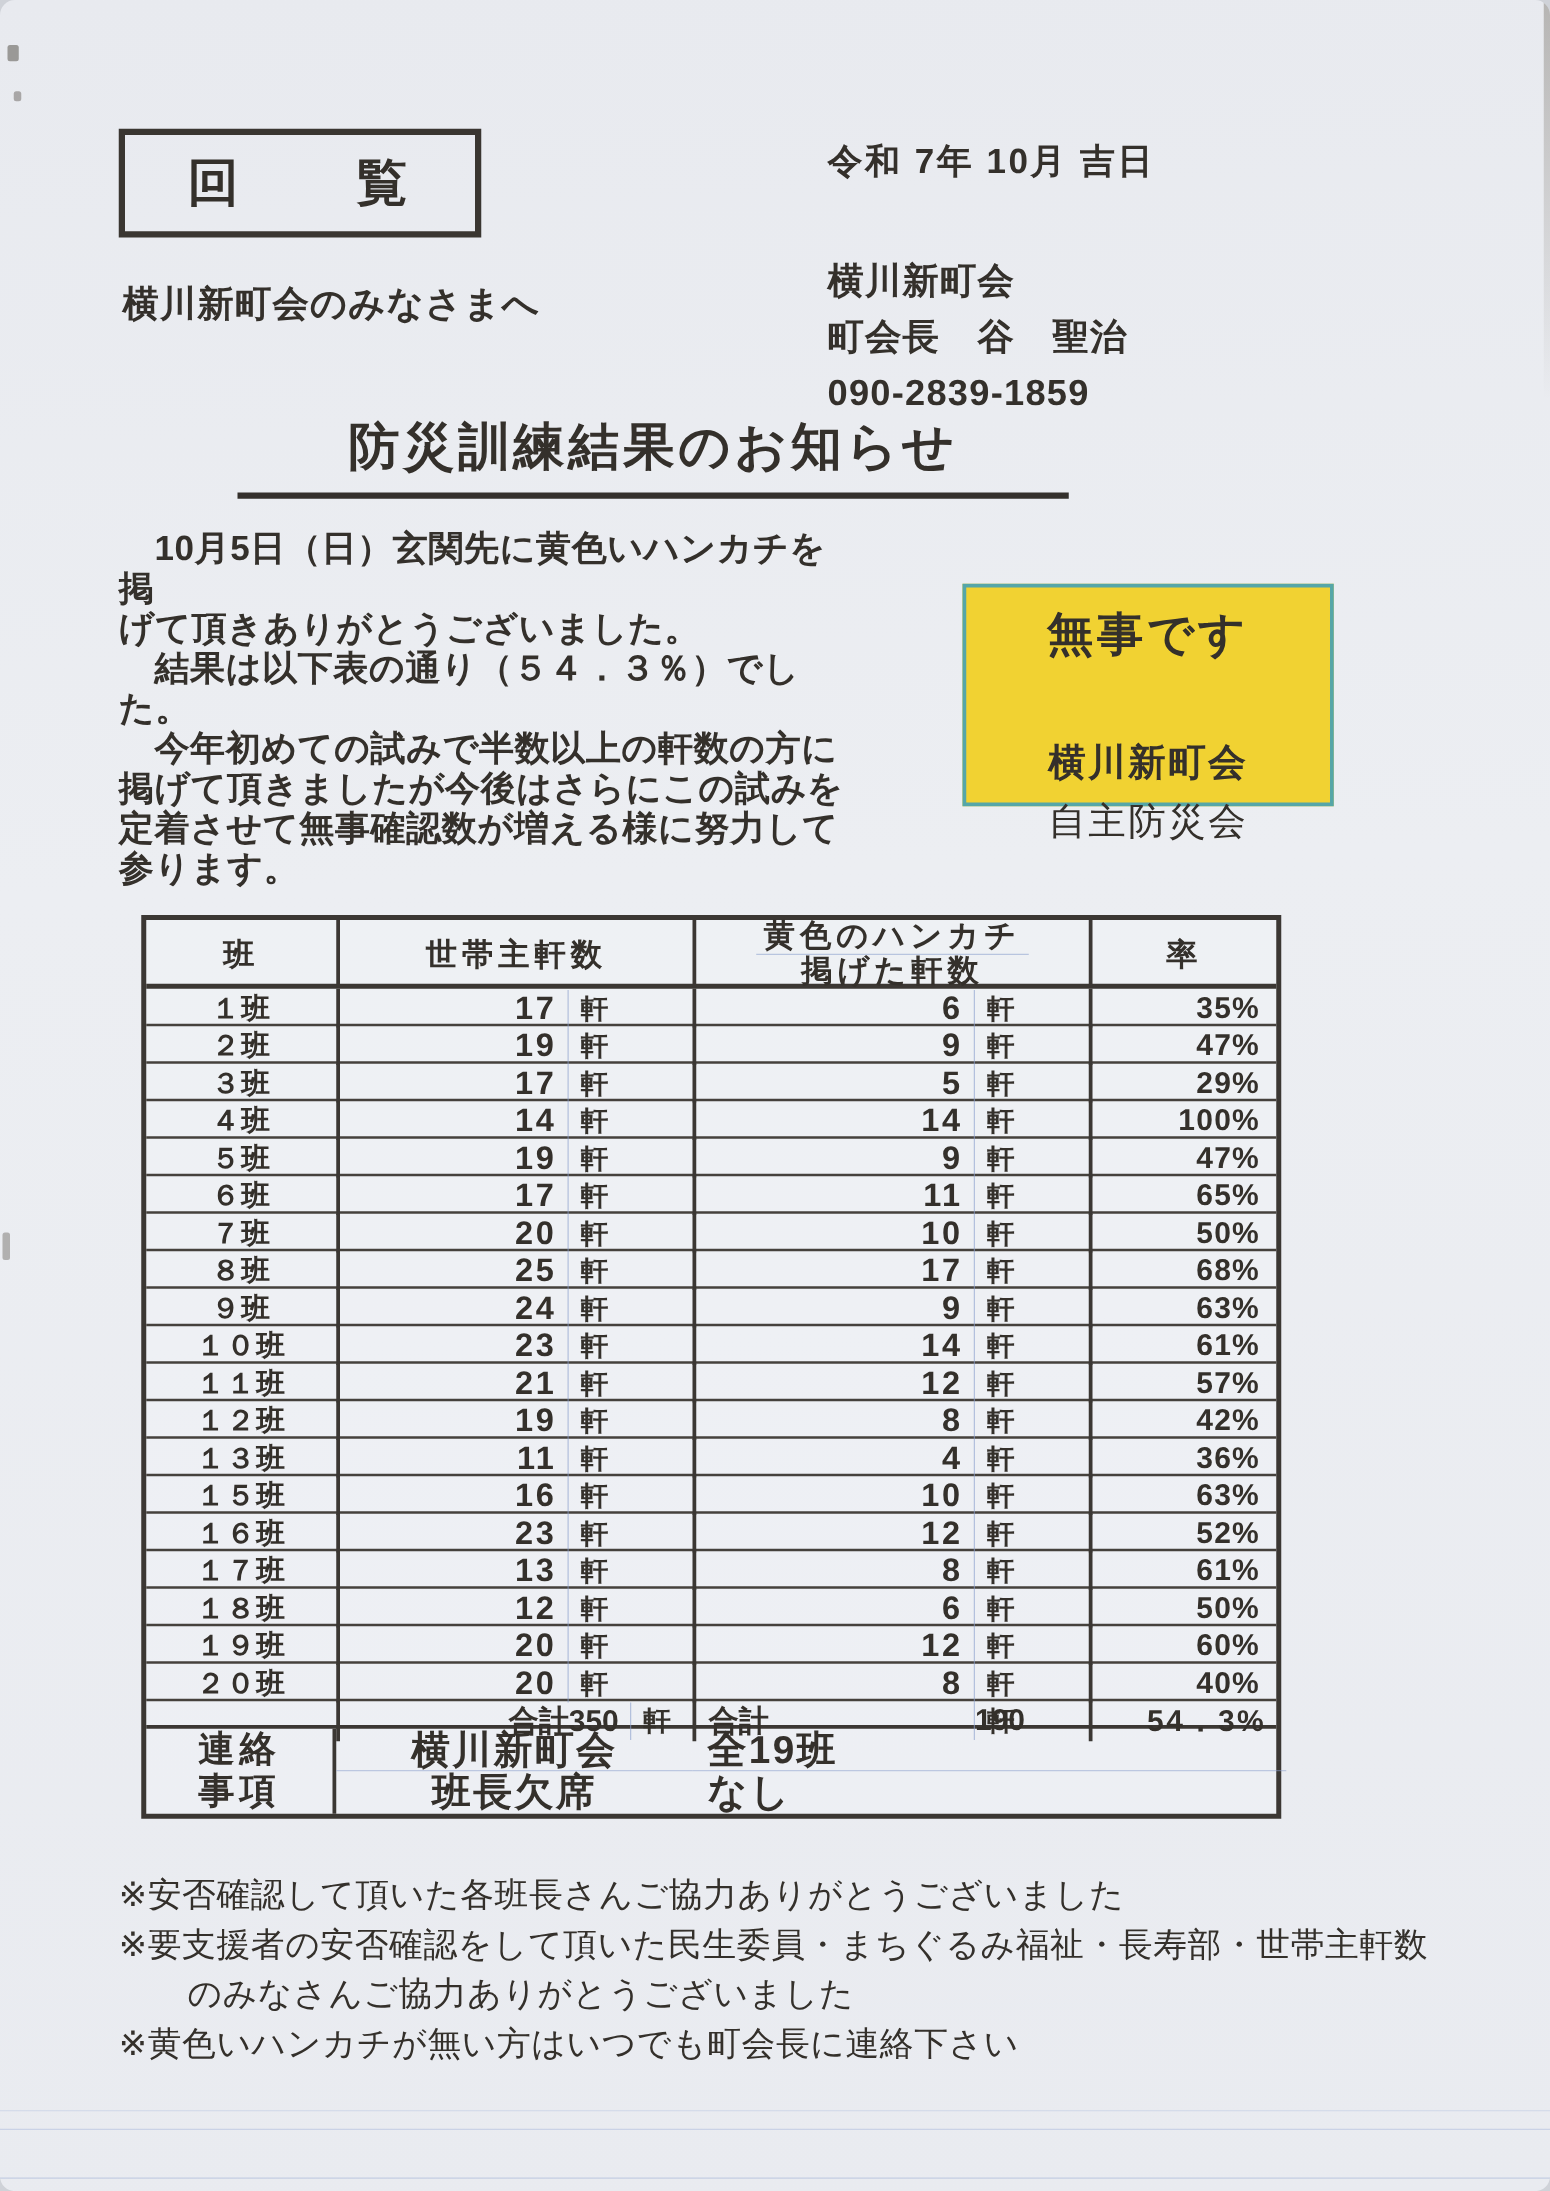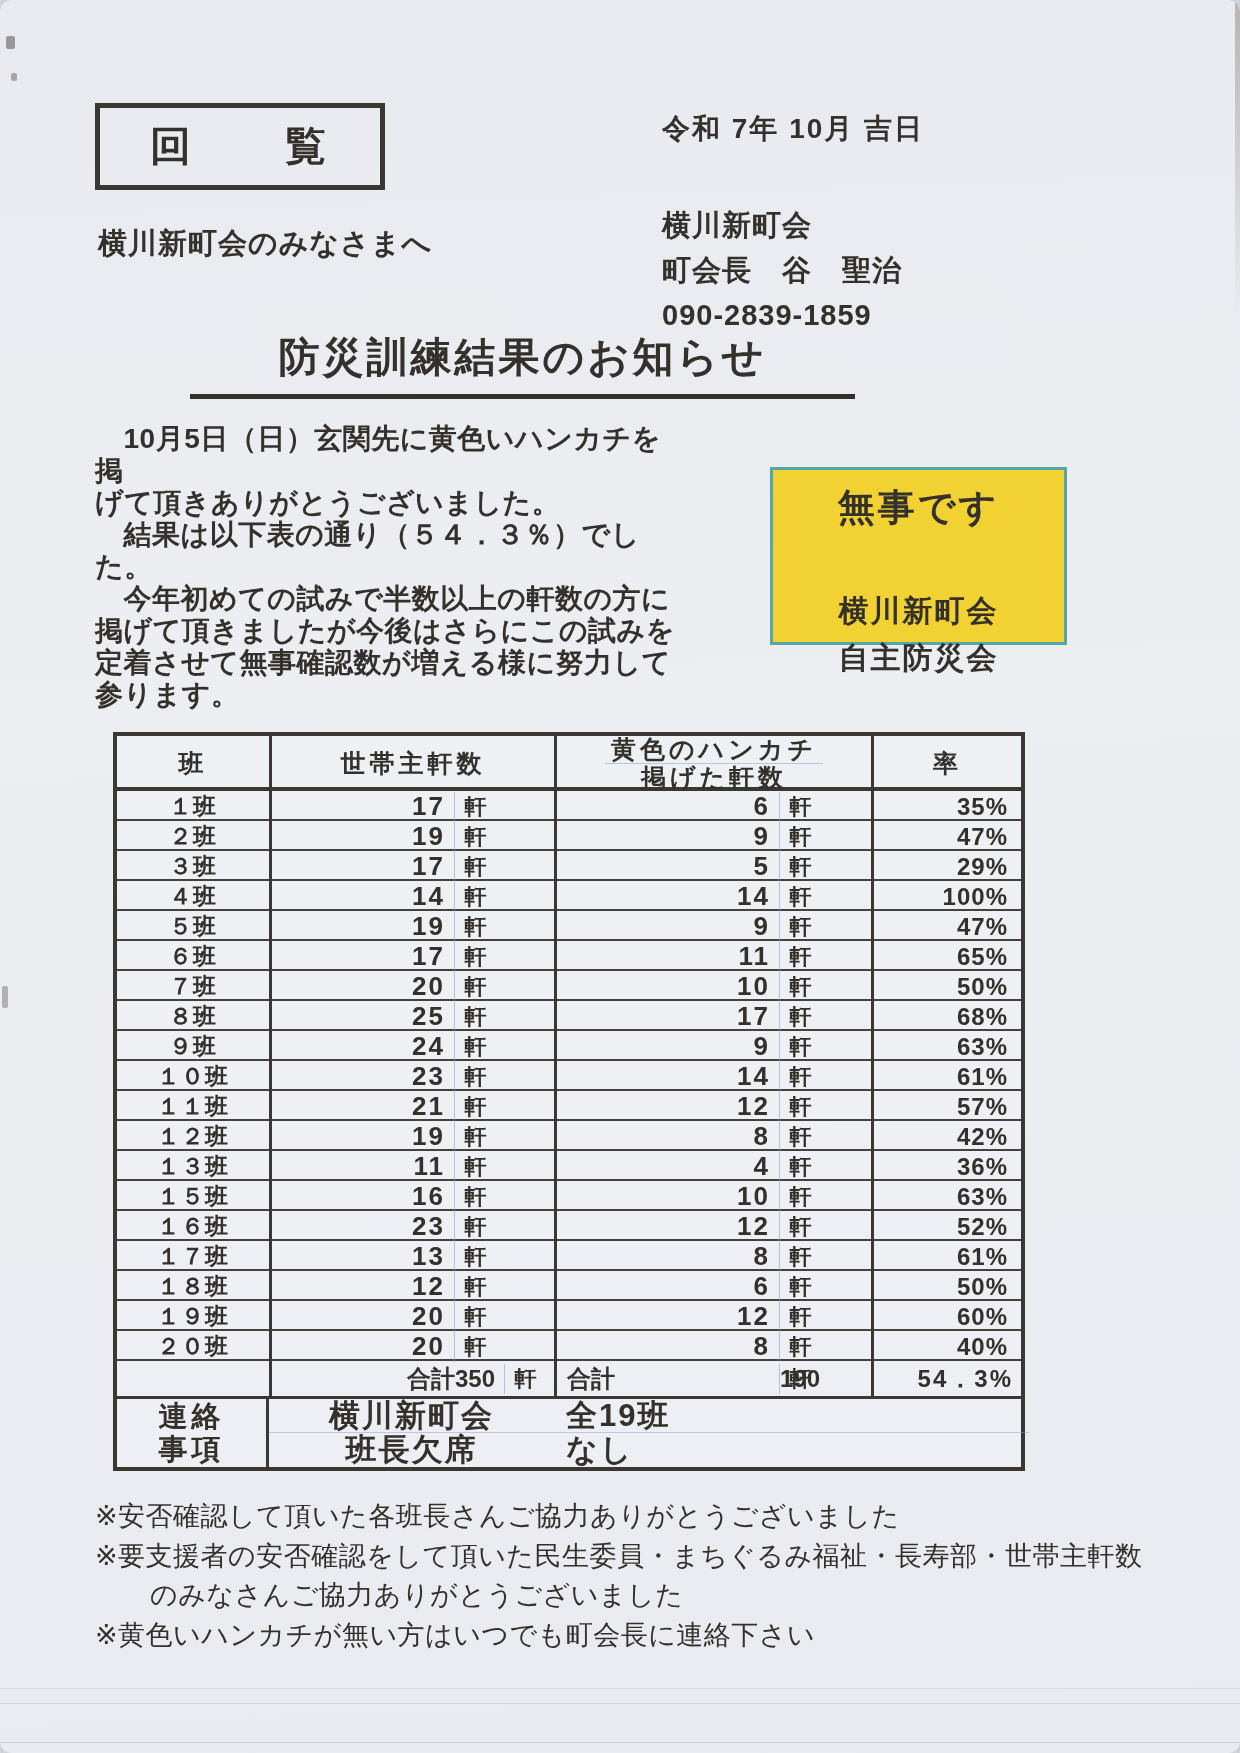--- a/index.html
+++ b/index.html
@@ -24,21 +24,21 @@
     font-size:41px; font-weight:700; letter-spacing:3px;
     padding-bottom:9px; border-bottom:5px solid #34302c;
   }
   .body-text { position:absolute; left:95px; top:423px; width:585px; font-size:28px; font-weight:700; line-height:32px; letter-spacing:0.5px; }
   .safe-box {
     position:absolute; left:770px; top:467px; width:297px; height:178px;
     background:#f1d232; border:3px solid #55a6a8; text-align:center;
   }
   .safe-headline { margin-top:13px; font-size:37px; font-weight:700; letter-spacing:3px; }
   .safe-org { margin-top:54px; font-size:30px; font-weight:700; letter-spacing:2px; line-height:47px; }
-  .safe-group { font-size:30px; font-weight:700; letter-spacing:2px; line-height:47px; }
+  .safe-group { font-size:30px; font-weight:400; letter-spacing:2px; line-height:47px; }
 
   
   .dtable { position:absolute; left:113px; top:732px; width:912px; border:4px solid #3b3733; background:rgba(243,245,249,0.35); }
   .thead { display:grid; grid-template-columns:152px 285px 317px 150px; height:55px; border-bottom:4px solid #3b3733; }
   .thead > div { display:flex; align-items:center; justify-content:center; font-size:25px; font-weight:700; letter-spacing:4px; }
   .hank-head { flex-direction:column; justify-content:center; font-size:24px; line-height:26px; }
   .hank-line1 { border-bottom:1px solid rgba(140,160,205,0.55); padding:0 6px 1px; }
   .cb { border-left:3px solid #3b3733; }
 
   .trow { display:grid; grid-template-columns:152px 285px 317px 150px; height:30px; border-bottom:2px solid #45413c; }
@@ -46,21 +46,21 @@
   .cell { display:flex; align-items:center; font-weight:700; }
   .c-han { justify-content:center; font-size:23px; letter-spacing:1px; }
   .c-num { justify-content:flex-end; font-size:26px; }
   .c-num .num { letter-spacing:2px; }
   .unit { display:inline-block; width:42px; text-align:center; font-size:22px; letter-spacing:0;
           border-left:1px solid rgba(140,160,205,0.6); margin-left:9px; }
   .pad-h { padding-right:58px; }
   .pad-k { padding-right:50px; }
   .c-rate { justify-content:flex-end; font-size:24px; padding-right:13px; letter-spacing:1px; }
 
-  .total-row { display:grid; grid-template-columns:152px 285px 317px 150px; height:38px; border-bottom:3px solid #3b3733; }
+  .total-row { display:grid; grid-template-columns:152px 285px 317px 150px; height:22px; border-bottom:3px solid #3b3733; }
   .total-row .cell { font-size:24px; }
   .t-house { justify-content:flex-end; padding-right:8px; }
   .t-hank { justify-content:space-between; padding-left:10px; }
   .t-hank .grow { flex:1; display:flex; justify-content:flex-end; padding-right:0; }
   .t-rate { justify-content:flex-end; padding-right:8px; font-size:25px; letter-spacing:2px; }
 
   .notes-block { display:grid; grid-template-columns:152px 285px 475px; grid-template-rows:34px 34px; }
   .notes-label { grid-row:1 / 3; display:flex; flex-direction:column; align-items:center; justify-content:center;
                  font-size:29px; font-weight:700; line-height:33px; letter-spacing:4px; border-right:3px solid #3b3733; }
   .note-cell { display:flex; align-items:center; font-size:31px; font-weight:700; letter-spacing:2px; }

